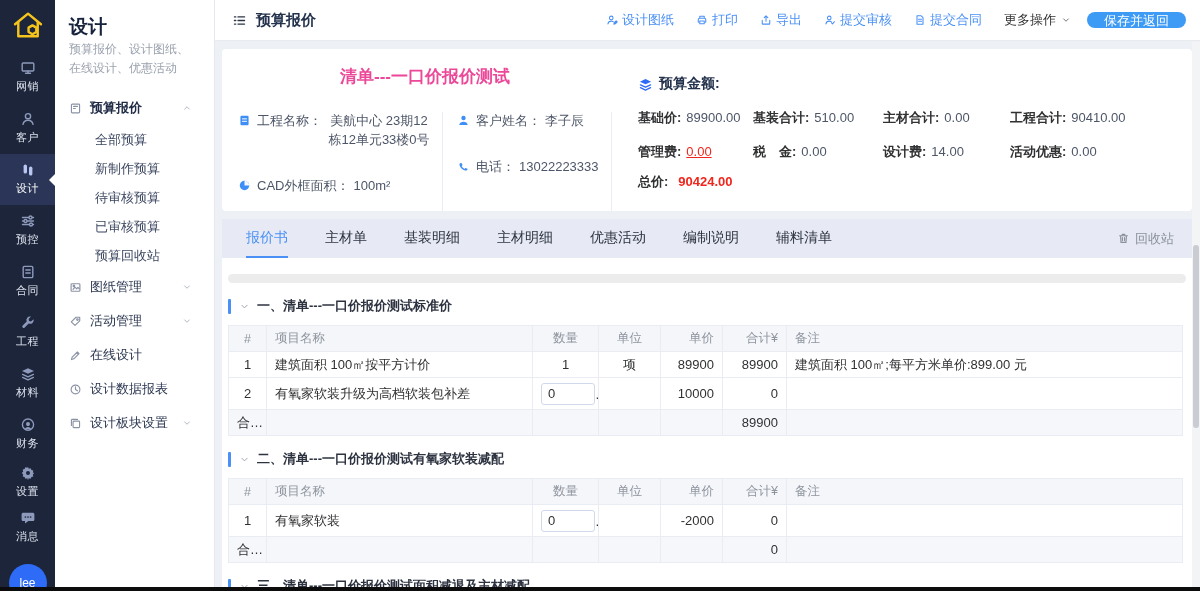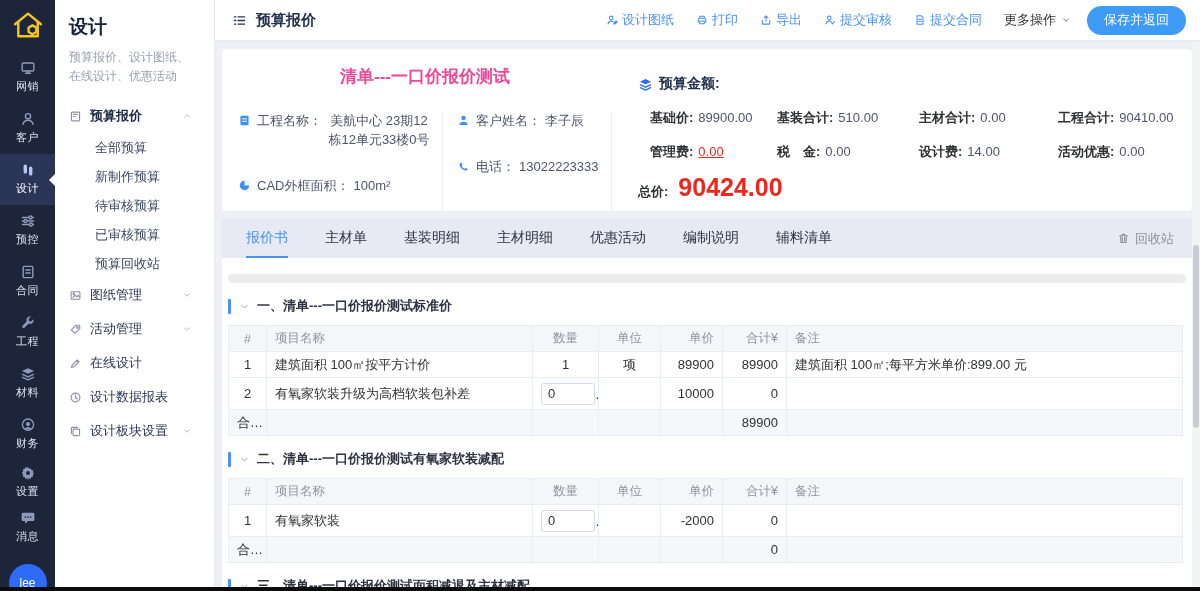--- a/index.html
+++ b/index.html
@@ -24,41 +24,41 @@
          border:6px solid transparent;border-right-color:#fff;border-left-width:0;}
   .rail-bottom{margin-top:auto;width:100%;display:flex;flex-direction:column;align-items:center;}
   .rail-bottom .rail-item{padding:5px 0 6px;justify-content:center;}
   .avatar{width:38px;height:38px;border-radius:50%;background:#2e6bf6;color:#fff;display:flex;
           align-items:center;justify-content:center;font-size:12px;margin:14px 0 12px;cursor:pointer;}
 
   
   .sidebar{position:absolute;left:55px;top:0;bottom:4px;width:160px;background:#fff;
            border-right:1px solid #e6e8ee;box-sizing:border-box;padding:14px 0 0 14px;z-index:4;}
   .sb-title{font-size:19px;font-weight:bold;color:#17233d;}
-  .sb-sub{font-size:12px;color:#9aa1ad;line-height:1.55;margin-top:8px;padding-right:25px;}
+  .sb-sub{font-size:12px;color:#9aa1ad;line-height:1.55;padding-right:25px;}
   .menu{margin-top:14px;}
   .menu-item{display:flex;align-items:center;font-size:13px;color:#2b3650;cursor:pointer;padding-right:14px;}
   .menu-item.l0{height:34px;}
   .menu-item.l1{height:29px;padding-left:26px;color:#3c4760;}
   .menu-item .icon{width:13px;height:13px;margin-right:8px;color:#8a92a5;}
   .menu-item .label.bold{font-weight:bold;color:#1f2a45;}
   .menu-item .chev{margin-left:auto;width:10px;height:10px;color:#a7adb9;}
 
   
   .main{position:absolute;left:215px;right:0;top:0;bottom:4px;display:flex;flex-direction:column;}
   .topbar{height:40px;flex:0 0 auto;background:#fff;border-bottom:1px solid #e8eaee;
           display:flex;align-items:center;padding:0 14px 0 17px;}
   .topbar .ticon{width:15px;height:15px;color:#2b3445;}
   .topbar .ttl{font-size:15px;font-weight:bold;color:#24324d;margin-left:9px;}
   .actions{margin-left:auto;display:flex;align-items:center;gap:22px;}
   .action{display:flex;align-items:center;gap:4px;color:#4a90f5;font-size:13px;cursor:pointer;}
   .action .icon{width:12px;height:12px;}
   .more{color:#303133;font-size:13px;display:flex;align-items:center;gap:5px;cursor:pointer;margin-left:22px;}
   .more .icon{width:10px;height:10px;color:#606266;}
-  .save-btn{background:#3d9af5;color:#fff;border:none;border-radius:15px;height:29px;padding:0 17px;
+  .save-btn{background:#3d9af5;color:#fff;border:none;border-radius:15px;height:16px;padding:0 17px;
             font-size:13px;cursor:pointer;margin-left:16px;font-family:inherit;}
 
   .body-scroll{flex:1;display:flex;flex-direction:column;padding:8px 8px 0 7px;overflow:hidden;}
 
   
   .info-card{background:#fff;border-radius:4px;height:162px;box-sizing:border-box;
              padding:12px 0 0 16px;display:flex;flex:0 0 auto;}
   .q-left{width:374px;flex:0 0 auto;display:flex;flex-direction:column;}
   .q-title{text-align:center;font-size:17px;font-weight:bold;color:#ec4899;margin-top:4px;}
   .q-fields{display:flex;margin-top:24px;flex:1;text-align:center;}
@@ -67,30 +67,30 @@
   .q-col:nth-child(2){width:169px;padding-left:14px;}
   .q-field{display:flex;font-size:13px;color:#4d5668;line-height:1.45;}
   .q-field .icon{width:13px;height:13px;color:#3d8ef5;margin:2px 6px 0 0;}
   .q-label{white-space:nowrap;}
   .q-value{margin-left:4px;}
   .q-right{flex:1;padding:14px 0 0 26px;}
   .b-head{display:flex;align-items:center;gap:6px;}
   .b-head .icon{width:15px;height:15px;color:#2e6bf6;}
   .b-title{font-size:14px;font-weight:bold;color:#24324d;}
   .b-row{display:flex;margin-top:16px;font-size:13px;}
-  .b-item{display:flex;align-items:baseline;margin-left:12px;}
+  .b-item{display:flex;align-items:baseline;}
   .b-item:nth-child(1){width:115px;}
   .b-item:nth-child(2){width:130px;}
   .b-item:nth-child(3){width:127px;}
   .b-item .lb{font-weight:bold;color:#303133;white-space:pre;}
   .b-item .val{color:#4d5668;margin-left:5px;}
   .b-item .val.red-link{color:#f0261c;text-decoration:underline;cursor:pointer;}
   .b-total{margin-top:12px;display:flex;align-items:baseline;}
   .b-total .lb{font-weight:bold;font-size:13px;color:#303133;}
-  .b-total .val{color:#f0261c;font-size:25px;font-weight:bold;margin-left:10px;}
+  .b-total .val{color:#f0261c;font-size:13px;font-weight:bold;margin-left:10px;}
 
   
   .tabbar{margin-top:8px;height:39px;flex:0 0 auto;background:#e7eaf5;display:flex;
           align-items:stretch;padding:0 18px 0 24px;}
   .tab{display:flex;align-items:center;margin-right:37px;font-size:14px;color:#2d3340;cursor:pointer;
        border-bottom:2px solid transparent;box-sizing:border-box;}
   .tab.active{color:#4a90f5;border-bottom-color:#4a90f5;}
   .recycle{margin-left:auto;display:flex;align-items:center;gap:5px;color:#8b919c;font-size:13px;cursor:pointer;}
   .recycle .icon{width:13px;height:13px;}
 

